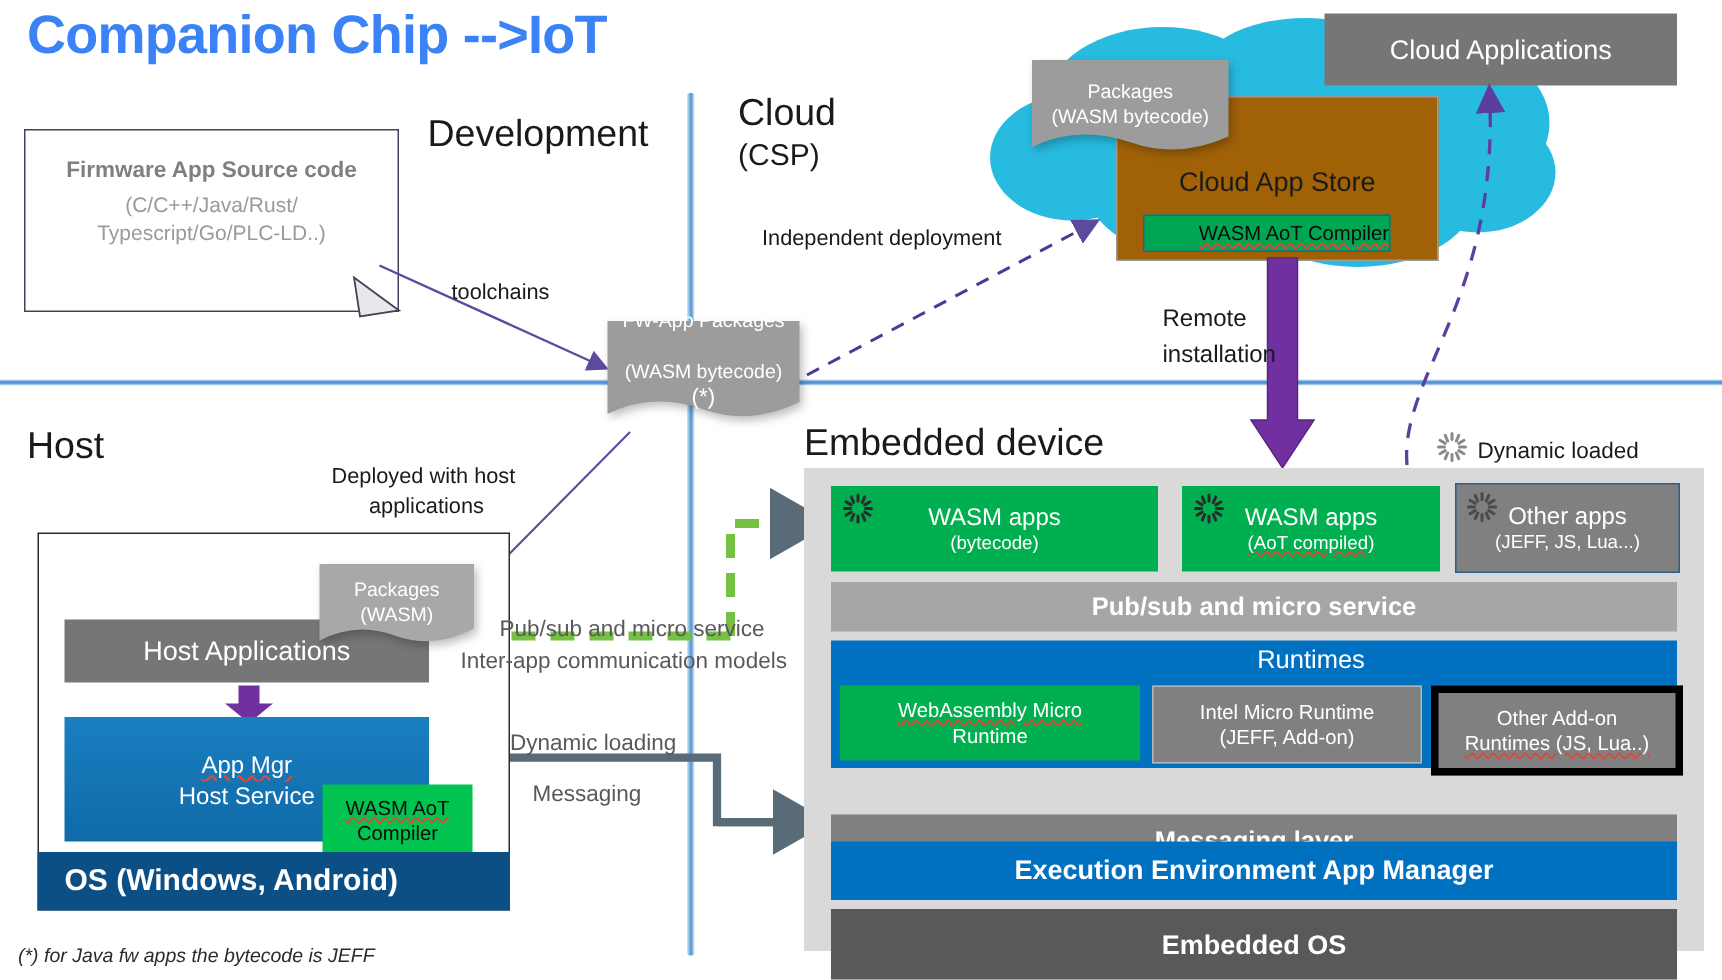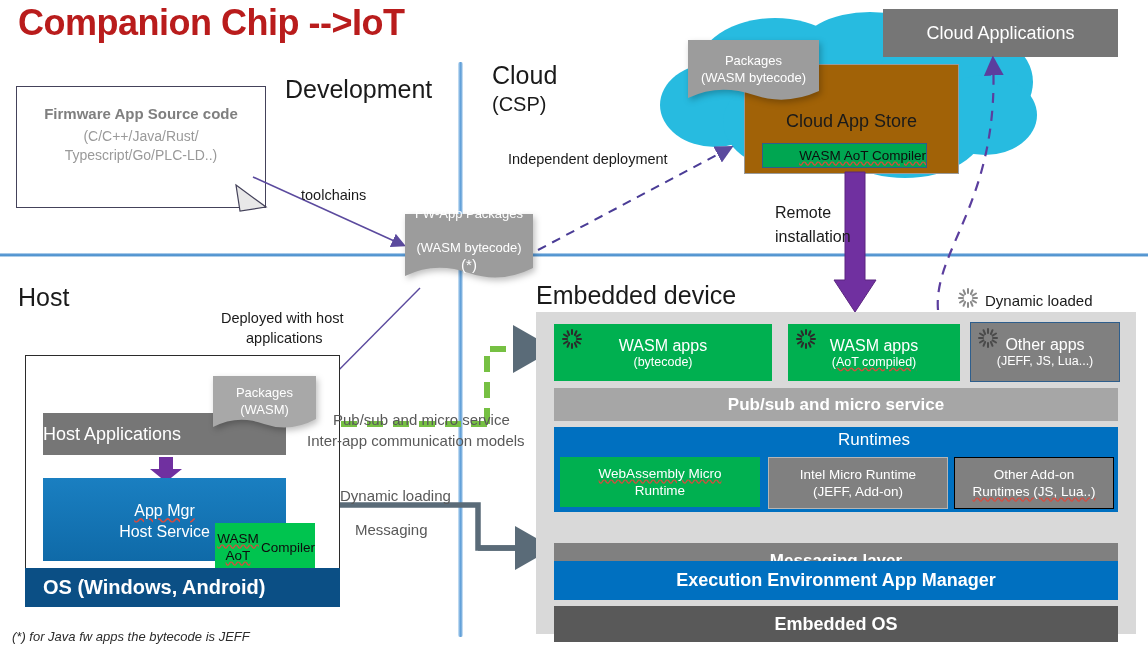--- a/index.html
+++ b/index.html
@@ -10,21 +10,21 @@
     overflow:hidden;
     position:relative;
   }
   #stage{position:absolute;left:0;top:0;width:1148px;height:653px;}
   .abs{position:absolute;box-sizing:border-box;}
 
   
   #title{
     left:18px;top:2px;
     font-size:36px;font-weight:bold;
-    color:#b91c1c;
+    color:#3b82f6;
     letter-spacing:-0.5px;
     white-space:nowrap;
   }
 
   
   .divider-h{
     left:0px;top:253px;width:1148px;height:4px;
     background:linear-gradient(to bottom,#cfe2f3 0%,#5b9bd5 35%,#4a8fcc 60%,#dbeaf7 100%);
   }
   .divider-v{
@@ -111,33 +111,33 @@
   }
 
   
   .burst{position:absolute;width:20px;height:20px;}
 
   
   #host-box{left:25px;top:355px;width:315px;height:252px;border:1.5px solid #2b2b2b;background:#fff;}
   #host-apps{
     left:43px;top:413px;width:243px;height:42px;
     background:#767676;
-    display:flex;align-items:center;justify-content:flex-start;
+    display:flex;align-items:center;justify-content:center;
     color:#ffffff;font-size:18px;
   }
   #appmgr{
     left:43px;top:478px;width:243px;height:83px;
     background:linear-gradient(to bottom,#1a7fc1 0%,#0f6aa8 100%);
     color:#ffffff;font-size:16px;line-height:21px;text-align:center;
     padding-top:22px;
   }
   #aot-host{
     left:215px;top:523px;width:100px;height:48px;
     background:#00c44f;
-    display:flex;align-items:center;justify-content:center;flex-direction:row;
+    display:flex;align-items:center;justify-content:center;flex-direction:column;
     font-size:13.5px;line-height:17px;color:#0d0d0d;text-align:center;
   }
   #os-band{
     left:25px;top:568px;width:315px;height:39px;
     background:#0b4f85;
     display:flex;align-items:center;
     padding-left:18px;
     color:#ffffff;font-size:20px;font-weight:bold;
   }
 
@@ -346,35 +346,35 @@
       <div style="position:absolute;left:0;top:3px;width:100%;text-align:center;color:#fff;font-size:17px;font-weight:normal;padding-left:38px;">Runtimes</div>
 
       <div class="sub-rt" style="left:6px;top:30px;width:200px;height:50px;background:#00b050;color:#fff;">
         <span class="u">WebAssembly Micro</span>
         <span>Runtime</span>
       </div>
       <div class="sub-rt" style="left:214px;top:30px;width:178px;height:50px;background:#808080;color:#fff;border:1px solid #b5b5b5;">
         <span>Intel Micro Runtime</span>
         <span>(JEFF, Add-on)</span>
       </div>
-      <div class="sub-rt" style="left:400px;top:30px;width:158px;height:50px;background:#808080;color:#fff;border:1px solid #000000;">
+      <div class="sub-rt" style="left:400px;top:30px;width:158px;height:50px;background:#808080;color:#fff;border:5px solid #000000;">
         <span>Other Add-on</span>
         <span class="u">Runtimes (JS, Lua..)</span>
       </div>
     </div>
 
     <div class="row bold" style="left:18px;top:207px;width:564px;height:35px;background:#808080;font-size:17px;margin-top:24px;">
       <span>Messaging layer</span>
     </div>
 
     <div class="row bold" style="left:18px;top:249px;width:564px;height:39px;background:#0070c0;font-size:18px;">
       <span>Execution Environment App Manager</span>
     </div>
 
-    <div class="row bold" style="left:18px;top:294px;width:564px;height:36px;background:#595959;font-size:18px;">
+    <div class="row bold" style="left:18px;top:294px;width:564px;height:48px;background:#595959;font-size:18px;">
       <span>Embedded OS</span>
     </div>
   </div>
 
   <div class="abs lbl" style="left:221px;top:310px;font-size:14.5px;">Deployed with host</div>
   <div class="abs lbl" style="left:246px;top:330px;font-size:14.5px;">applications</div>
 
   <div class="abs" id="host-box"></div>
 
   <div class="abs" id="host-apps">

